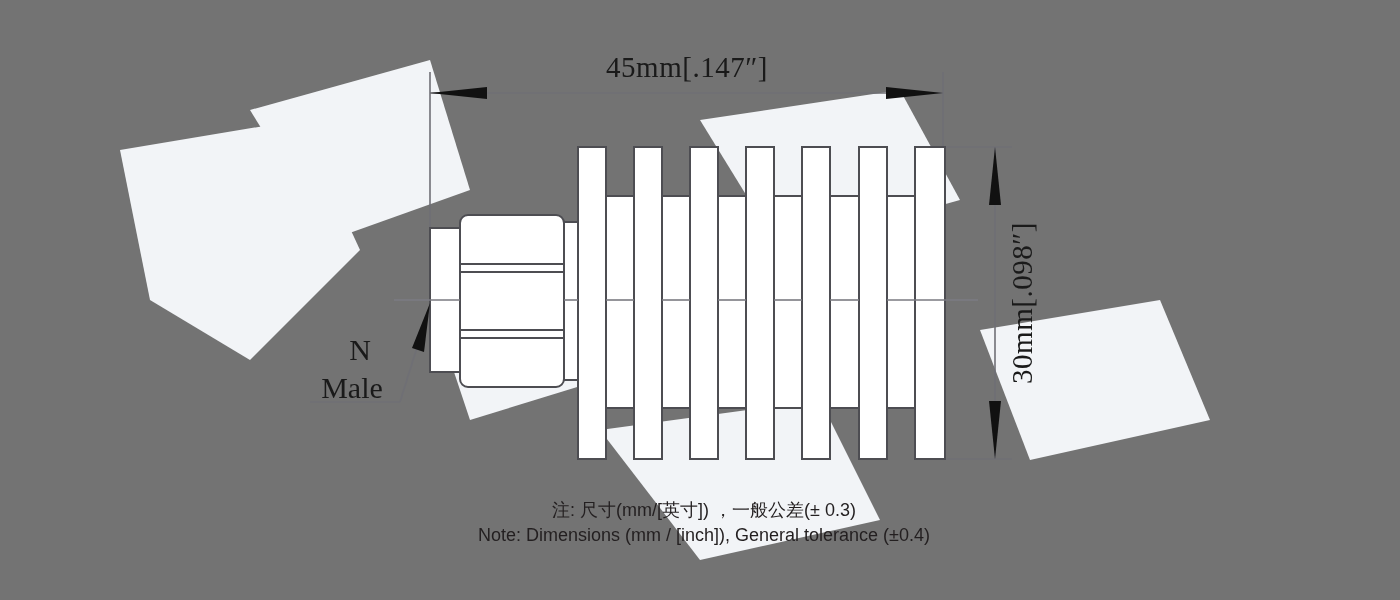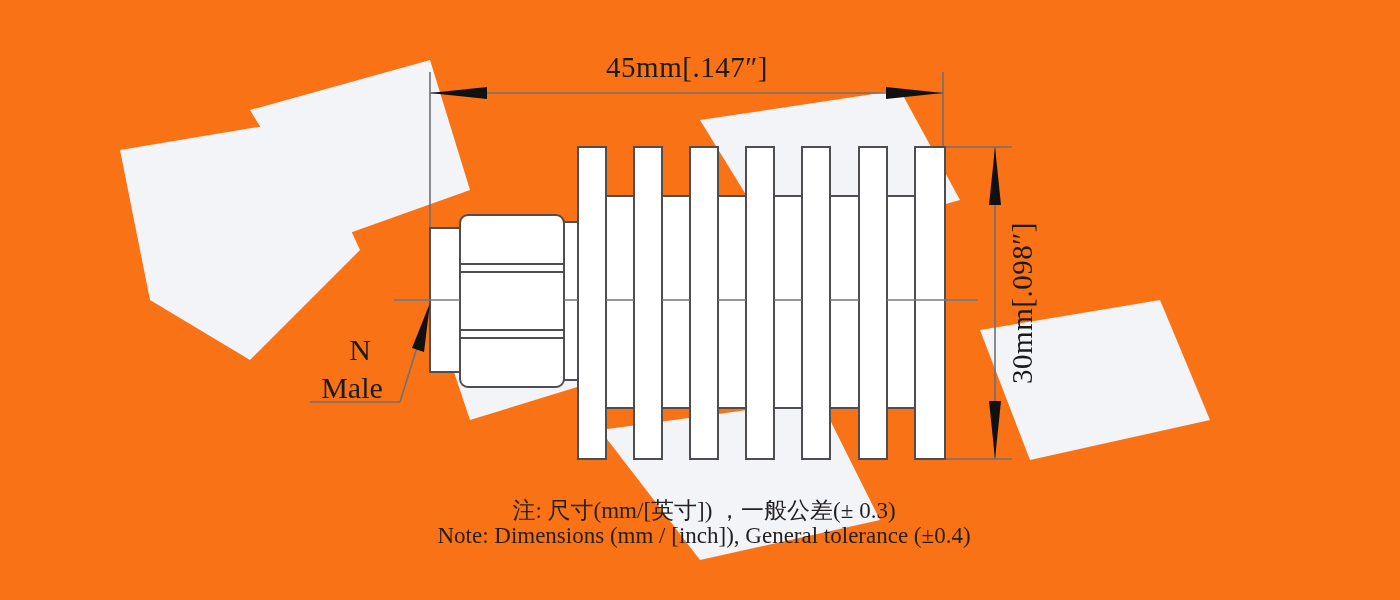--- a/index.html
+++ b/index.html
@@ -4,21 +4,21 @@
 <style>
   html, body {
     margin: 0;
     padding: 0;
     background: #ffffff;
   }
   #page {
     position: relative;
     width: 1400px;
     height: 600px;
-    background: #f97316;
+    background: #737373;
     overflow: hidden;
     font-family: "Liberation Sans", sans-serif;
   }
   #drawing {
     position: absolute;
     left: 0;
     top: 0;
     width: 1400px;
     height: 600px;
   }
@@ -26,22 +26,22 @@
     position: absolute;
     left: 0;
     top: 498px;
     width: 1400px;
     text-align: center;
     line-height: 25px;
   }
   .note-line {
     display: block;
     color: #231f20;
-    font-family: Liberation Serif, serif;
-    font-size: 23px;
+    font-family: Liberation Sans, sans-serif;
+    font-size: 18px;
     white-space: pre;
     margin-left: 8px;
   }
   .dim-label {
     fill: #1a1a1a;
     font-family: "Liberation Serif", serif;
     font-size: 29px;
     letter-spacing: 0.5px;
   }
   .callout-label {

